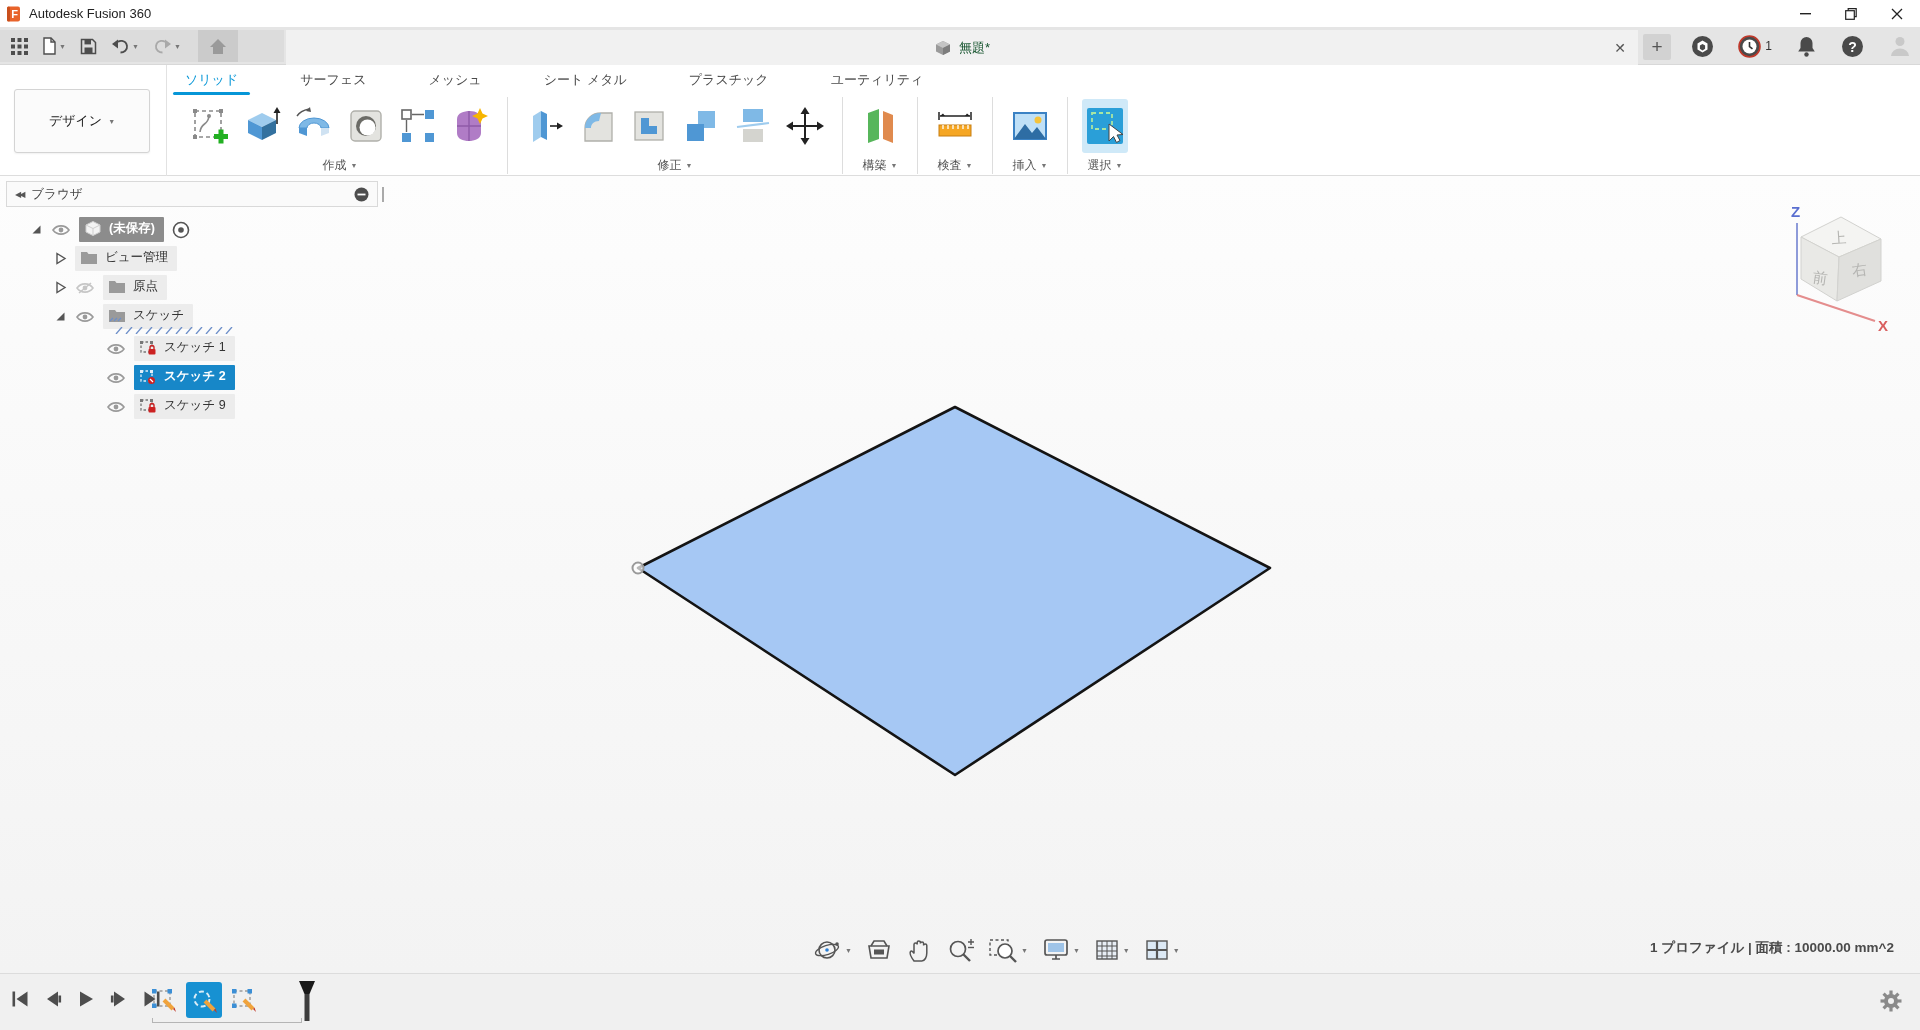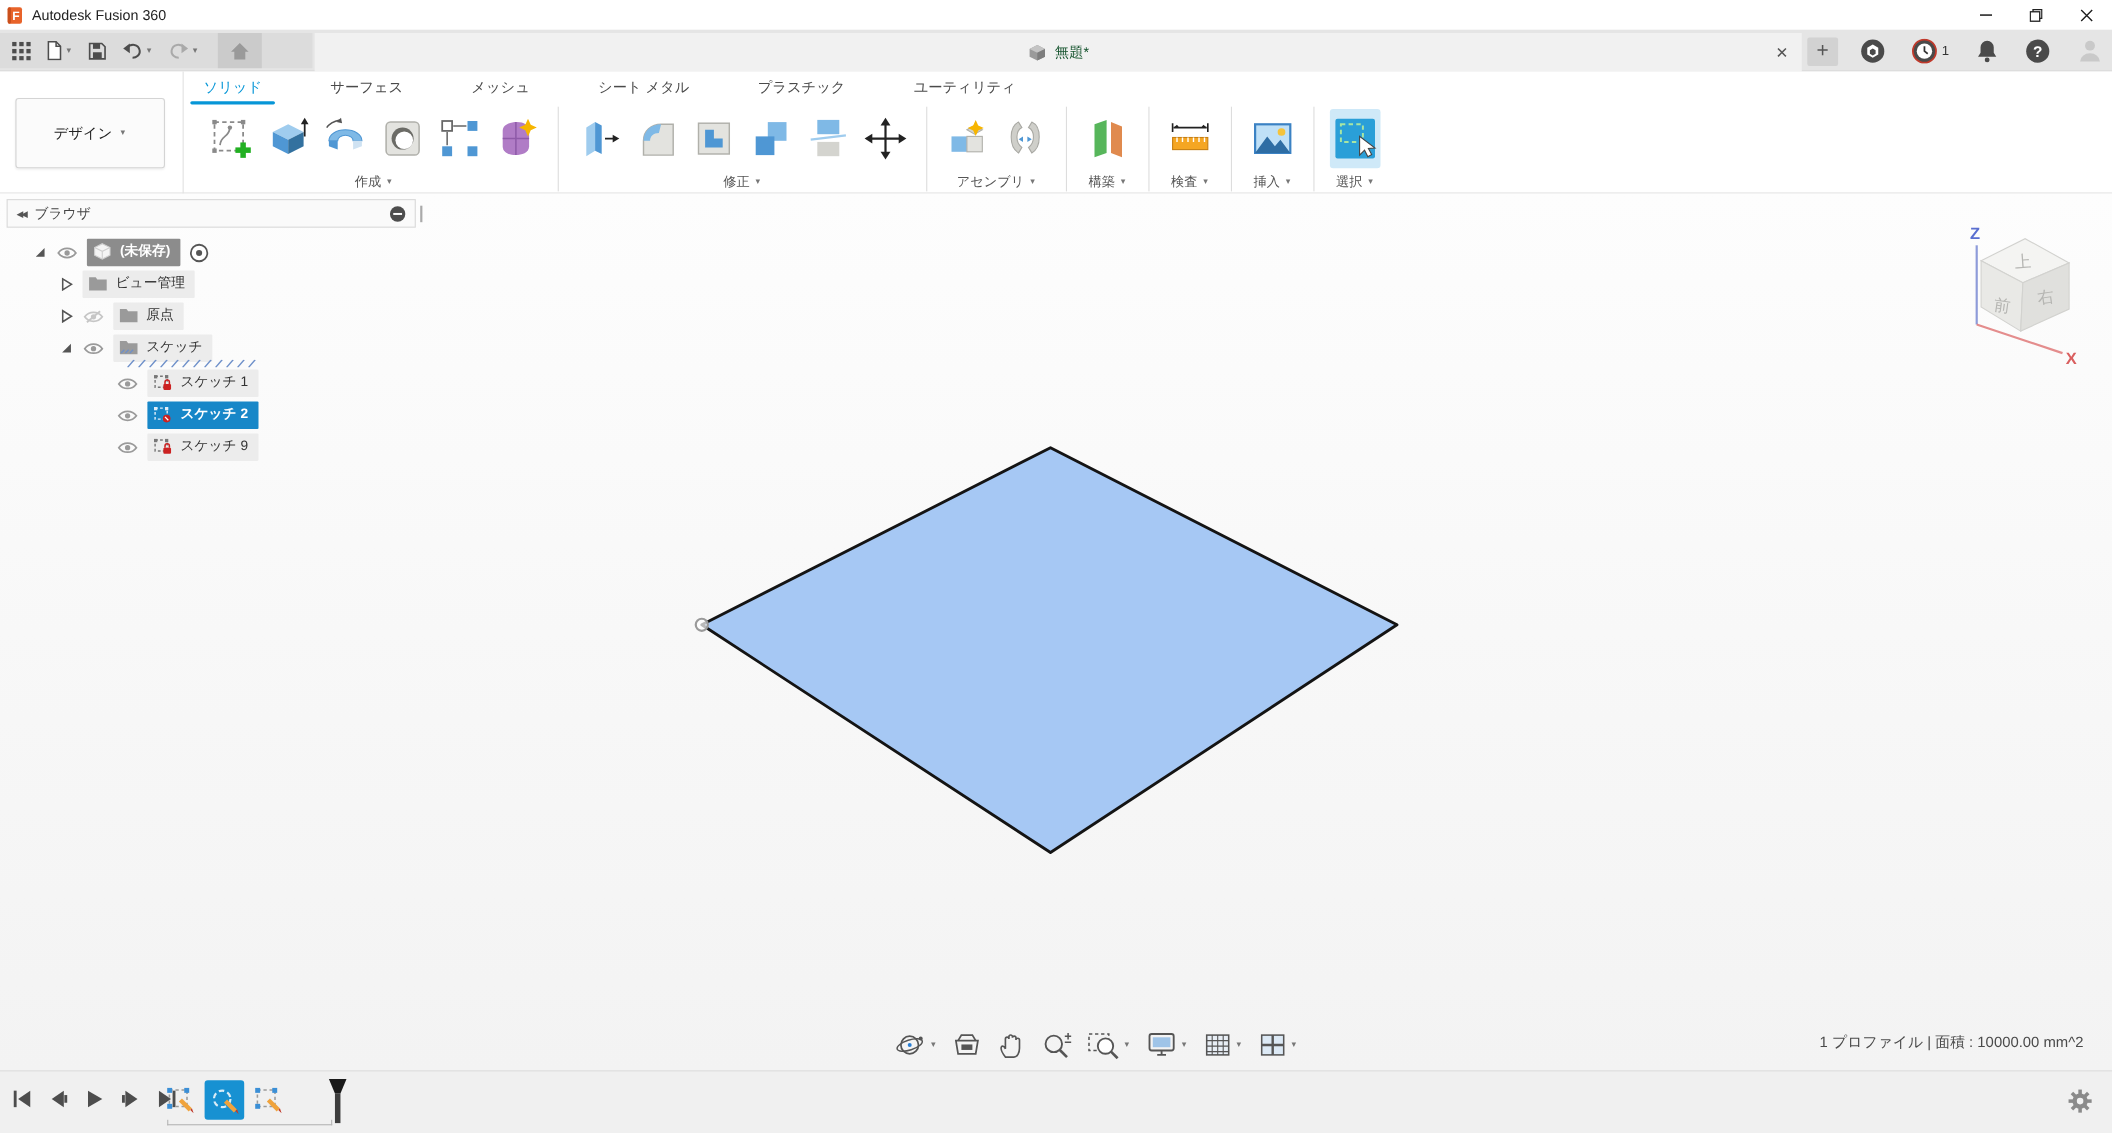--- a/index.html
+++ b/index.html
@@ -64,21 +64,21 @@
   .hatch{margin:-4px 0 0 108px;height:7px;width:150px}
 
   
   .viewcube{position:absolute;left:1775px;top:19px}
 
   
   .nav-toolbar{position:absolute;left:812px;top:759px;display:flex;align-items:center;gap:10px}
   .navbtn{display:flex;align-items:center;gap:3px;padding:2px}
 
   
-  .status-text{position:absolute;right:26px;top:763px;font-size:13.5px;font-weight:normal;color:#4a4a4a}
+  .status-text{position:absolute;right:26px;top:763px;font-size:13.5px;font-weight:bold;color:#4a4a4a}
 
   
   .timeline{position:absolute;left:0;top:973px;width:1920px;height:57px;background:#f0f0f0;border-top:1px solid #dcdcdc}
   .playback{position:absolute;left:8px;top:13px;display:flex;align-items:center;gap:9px}
   .pbtn{width:24px;height:24px;display:flex;align-items:center;justify-content:center}
   .features{position:absolute;left:148px;top:8px;display:flex;align-items:center;gap:6px}
   .feat{width:32px;height:32px;display:flex;align-items:center;justify-content:center}
   .feat.active{background:#1791d2;border-radius:3px;width:36px;height:36px}
   .feat-bracket{position:absolute;left:152px;top:44px;width:150px;height:5px;border-bottom:1px solid #b5b5b5;border-left:1px solid #b5b5b5;border-right:1px solid #b5b5b5}
   .marker{position:absolute;left:296px;top:6px}
@@ -344,44 +344,20 @@
                 <path d="M39 20 l-7 -4.5 v9 z" fill="#222"></path>
               </svg>
           </div>
         </div>
         <div class="rlabel">
             <span>修正</span>
             <span class="caret">▼</span>
           </div>
       </div>
 
-      <div class="rgroup">
-        <div class="ricons">
-          <div class="ribtn">
-            <svg width="40" height="40" viewBox="0 0 40 40">
-                <rect x="5" y="18" width="14" height="14" fill="#7fb9e6"></rect>
-                <rect x="19" y="18" width="14" height="14" fill="#e3e3df" stroke="#b0b0aa"></rect>
-                <path d="M19 12 l7 -4 7 4 -7 4 z" fill="#d4d4cf" stroke="#b0b0aa"></path>
-                <path d="M27 3 l2.3 5 5 2.3 -5 2.3 -2.3 5 -2.3 -5 -5 -2.3 5 -2.3 z" fill="#f7b500"></path>
-              </svg>
-          </div>
-          <div class="ribtn">
-            <svg width="40" height="40" viewBox="0 0 40 40">
-                <path d="M14 5 C5 9 5 28 14 33 L17 28 C11 24 11 13 17 10 z" fill="#cfcfca" stroke="#a9a9a4"></path>
-                <path d="M26 5 C35 9 35 28 26 33 L23 28 C29 24 29 13 23 10 z" fill="#cfcfca" stroke="#a9a9a4"></path>
-                <path d="M18 18 l-4 2.5 4 2.5 z" fill="#4f97d4"></path>
-                <path d="M22 18 l4 2.5 -4 2.5 z" fill="#4f97d4"></path>
-              </svg>
-          </div>
-        </div>
-        <div class="rlabel">
-            <span>アセンブリ</span>
-            <span class="caret">▼</span>
-          </div>
-      </div>
 
       <div class="rgroup">
         <div class="ricons">
           <div class="ribtn">
             <svg width="40" height="40" viewBox="0 0 40 40">
                 <path d="M8 7 L19 3 v30 L8 37 z" fill="#57b65b"></path>
                 <path d="M23 5 L33 9 v28 L23 33 z" fill="#e08a4e"></path>
               </svg>
           </div>
         </div>

